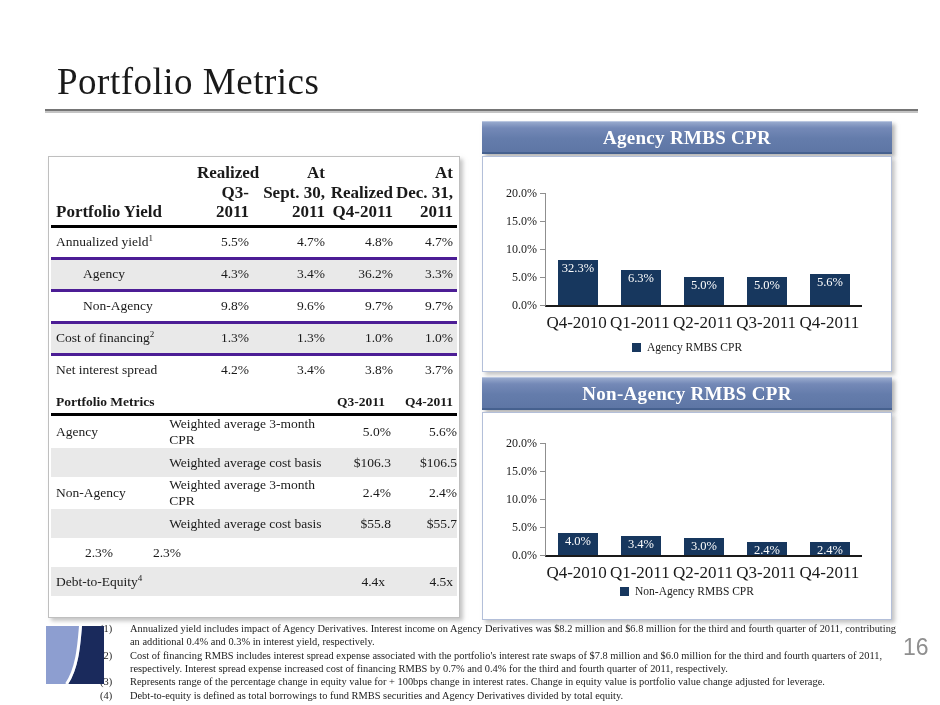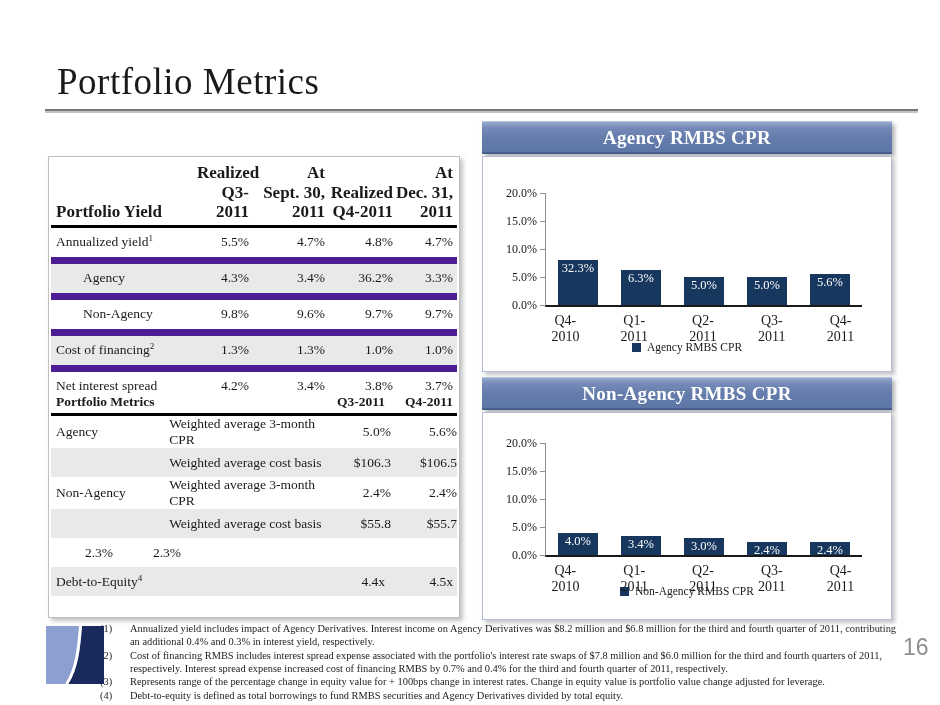--- a/index.html
+++ b/index.html
@@ -24,21 +24,21 @@
   .body-r1{left:482px;top:156px;width:410px;height:216px;border-color:#b3bfd9;}
   .hdr-r2{left:482px;top:377px;width:410px;}
   .body-r2{left:482px;top:412px;width:410px;height:208px;border-color:#b3bfd9;}
 
   
   .t1{position:absolute;left:2px;top:6px;width:406px;}
   .t1-header{display:flex;align-items:flex-end;border-bottom:3px solid #000;padding-bottom:3px;min-height:48px;}
   .hc{font-weight:bold;font-size:17px;white-space:pre-line;text-align:right;line-height:1.15;}
   .c-label{width:146px;text-align:left;padding-left:5px;box-sizing:border-box;}
   .c1{width:52px;}.c2{width:76px;}.c3{width:68px;}.c4{width:60px;}
-  .t1-row{display:flex;align-items:center;height:29px;font-size:13.5px;border-bottom:7px solid #4c1d95;}
+  .t1-row{display:flex;align-items:center;height:29px;font-size:13.5px;border-bottom:3px solid #4c1d95;}
   .t1-row:last-child{border-bottom:none;}
   .t1-row .num{text-align:right;}
   .shaded{background:#e9e9e9;}
   .indent{padding-left:32px;}
   sup{font-size:9px;vertical-align:super;line-height:0;}
 
   .t2{position:absolute;left:2px;top:237px;width:406px;}
   .t2-header{display:flex;align-items:flex-end;border-bottom:3px solid #000;padding-bottom:3px;font-weight:bold;font-size:13.5px;}
   .ha{width:272px;padding-left:5px;box-sizing:border-box;}
   .hq{width:62px;text-align:right;}.hq2{width:68px;text-align:right;}
@@ -48,21 +48,21 @@
   .cv1{width:62px;text-align:right;}.cv2{width:68px;text-align:right;}
   .cspan{width:272px;padding-left:5px;box-sizing:border-box;line-height:1.3;padding-top:3px;padding-bottom:3px;}
 
   
   .chart-body{overflow:visible;}
   .plot{position:absolute;left:62px;width:316px;border-left:1px solid #8f8f8f;border-bottom:2px solid #1a1a1a;box-sizing:content-box;}
   .ytick{position:absolute;left:4px;width:50px;text-align:right;font-size:12px;color:#1a1a1a;}
   .tickmark{position:absolute;left:57px;width:5px;height:1px;background:#8f8f8f;}
   .bar{position:absolute;bottom:0;width:40px;}
   .bar span{position:absolute;top:1px;left:-3px;right:-3px;text-align:center;color:#fdfdfd;font-size:12.5px;}
-  .xlabels{position:absolute;left:62px;width:316px;display:flex;font-size:14px;color:#1a1a1a;gap:28px;}
+  .xlabels{position:absolute;left:62px;width:316px;display:flex;font-size:17px;color:#1a1a1a;}
   .xlabels div{flex:1;text-align:center;}
   .legend{position:absolute;left:0;width:100%;text-align:center;font-size:11.5px;color:#1a1a1a;}
   .legend .sq{display:inline-block;width:9px;height:9px;margin-right:6px;vertical-align:-1px;}
   .lg1{top:184px;}.lg2{top:172px;}
 
   
   .footnotes{position:absolute;left:100px;top:622px;width:806px;font-size:10.4px;line-height:1.28;color:#1c1c1c;}
   .fn{display:flex;}
   .fn-num{width:30px;flex:none;}
   .fn-text{flex:1;}

